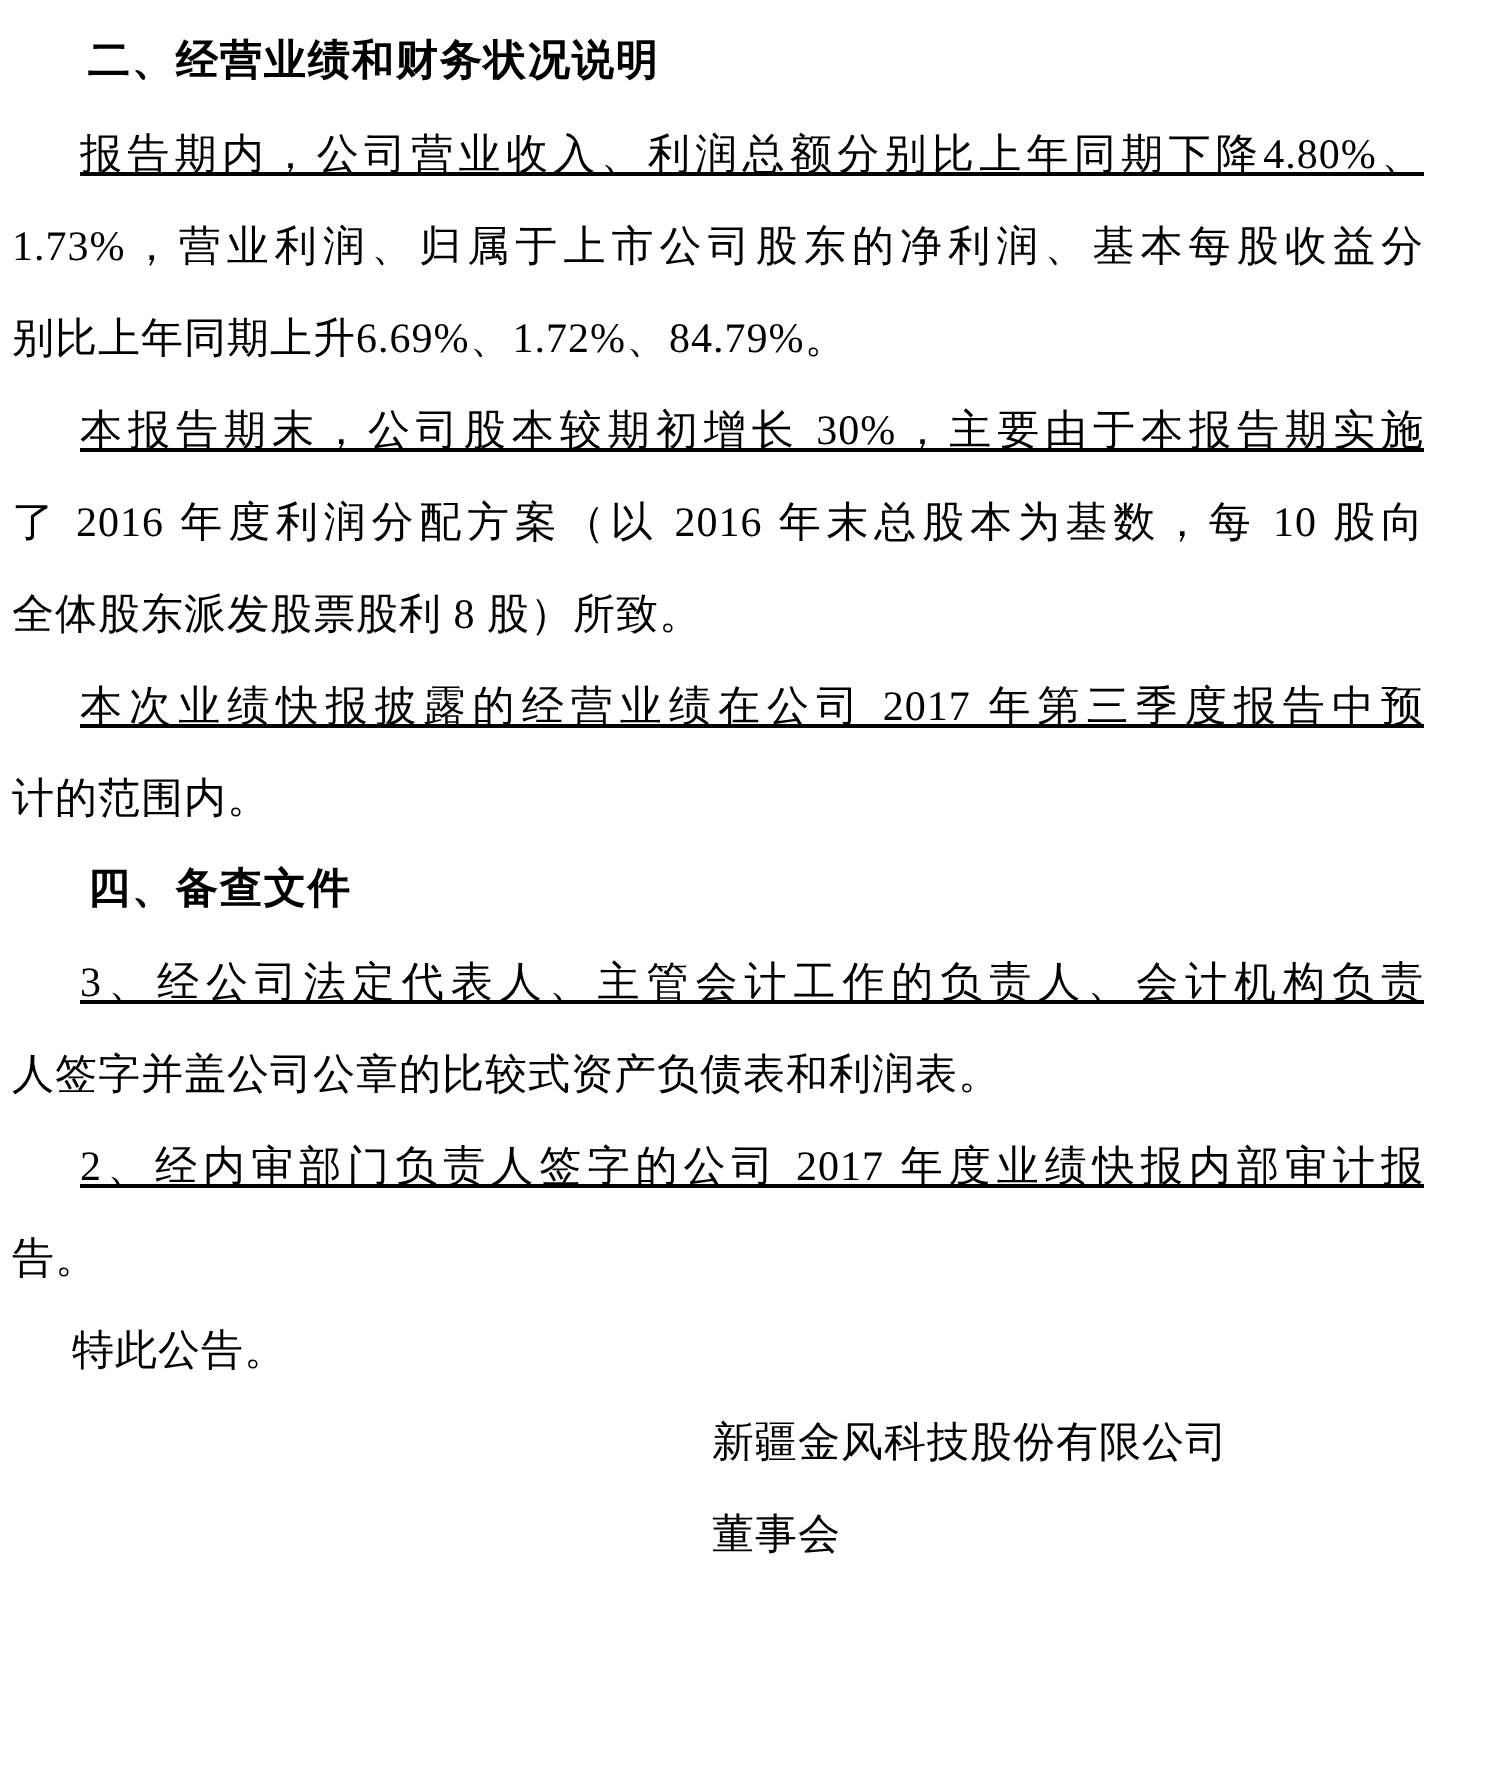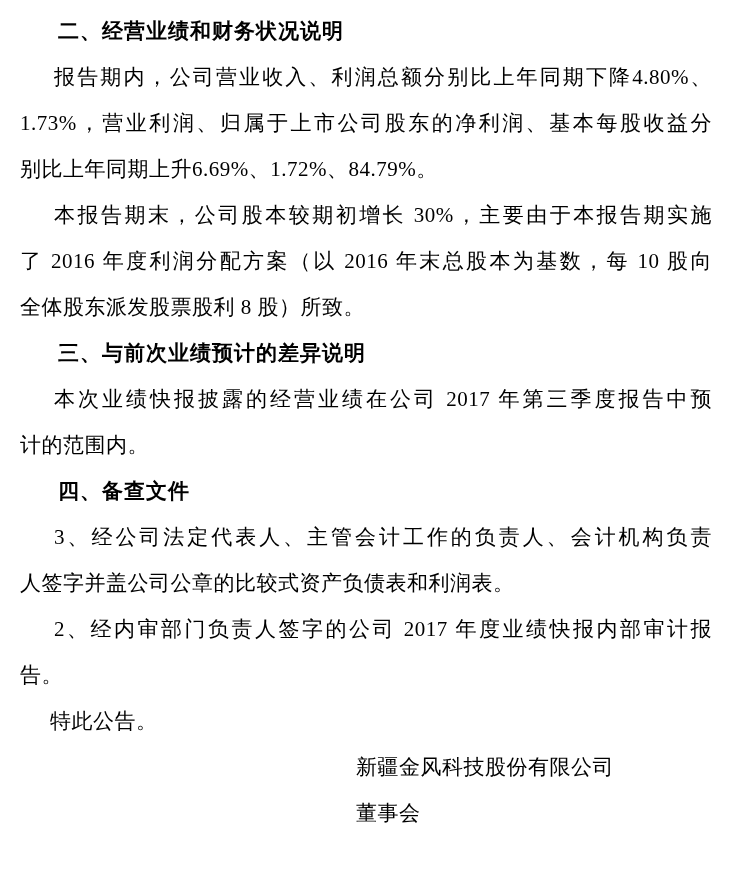--- a/index.html
+++ b/index.html
@@ -9,38 +9,39 @@
   }
   body {
     width: 750px;
     height: 889px;
     position: relative;
     overflow: hidden;
     color: #000000;
     font-family: "Liberation Serif", "DejaVu Serif", serif;
   }
   .doc {
-    padding: 8px 38px 0 20px; 
+    padding: 8px 38px 0 6px; 
   }
   .line {
     font-size: 21px;
     line-height: 46px;
     height: 46px;
     white-space: nowrap;
     letter-spacing: 0.5px;
   }
   
   .just {
     white-space: normal;
     text-align: justify;
     text-align-last: justify;
   }
   
   .indent {
     text-indent: 34px;
+    text-decoration: underline;
   }
   
   .heading {
     font-family: "Liberation Sans", "DejaVu Sans", sans-serif;
     font-weight: bold;
     text-indent: 38px;
     letter-spacing: 1px;
   }
   
   .closing {
@@ -70,21 +71,20 @@
     <div class="line just">1.73%，营业利润、归属于上市公司股东的净利润、基本每股收益分</div>
     <div class="line">别比上年同期上升6.69%、1.72%、84.79%。</div>
   </div>
 
   <div>
     <div class="line just indent">本报告期末，公司股本较期初增长 30%，主要由于本报告期实施</div>
     <div class="line just">了 2016 年度利润分配方案（以 2016 年末总股本为基数，每 10 股向</div>
     <div class="line">全体股东派发股票股利 8 股）所致。</div>
   </div>
 
-  <div class="line heading">三、与前次业绩预计的差异说明</div>
 
   <div>
     <div class="line just indent">本次业绩快报披露的经营业绩在公司 2017 年第三季度报告中预</div>
     <div class="line">计的范围内。</div>
   </div>
 
   <div class="line heading">四、备查文件</div>
 
   <div>
     <div class="line just indent">3、经公司法定代表人、主管会计工作的负责人、会计机构负责</div>

